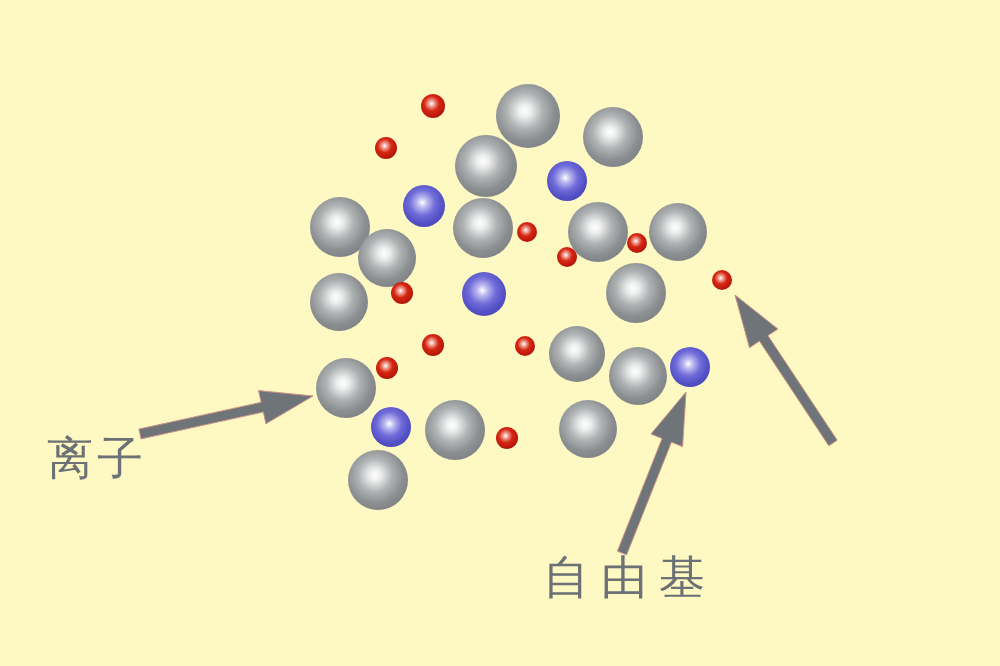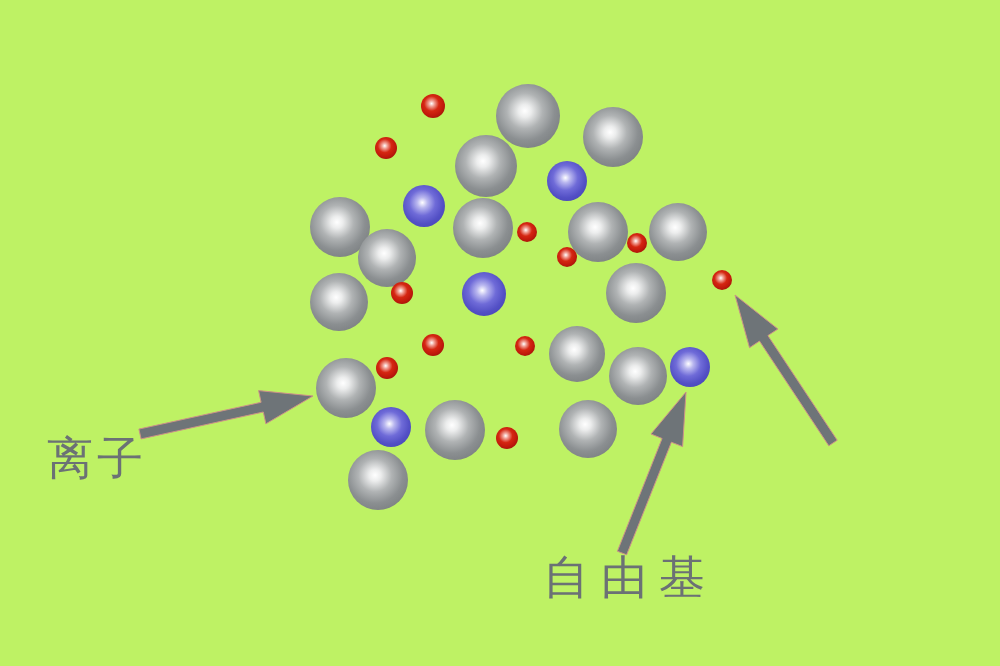--- a/index.html
+++ b/index.html
@@ -4,21 +4,21 @@
 <style>
   html, body {
     margin: 0;
     padding: 0;
     background: #ffffff;
   }
   #stage {
     position: relative;
     width: 1000px;
     height: 666px;
-    background: #bef264;
+    background: #fef9c3;
     overflow: hidden;
     font-family: "DejaVu Sans", "Liberation Sans", sans-serif;
   }
   #scene-svg {
     position: absolute;
     left: 0;
     top: 0;
     display: block;
   }
   .particle-label {

